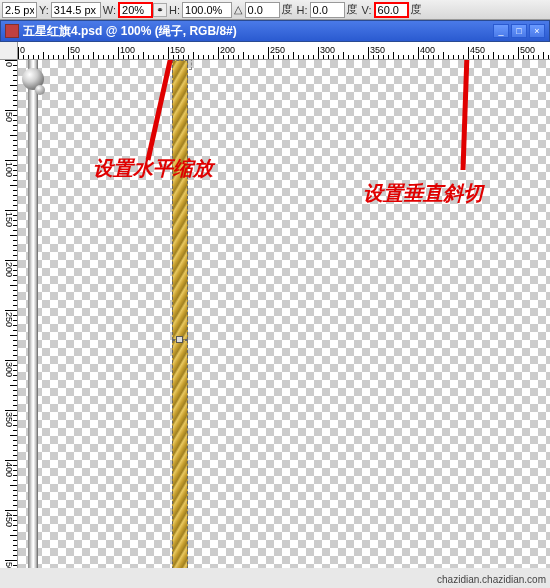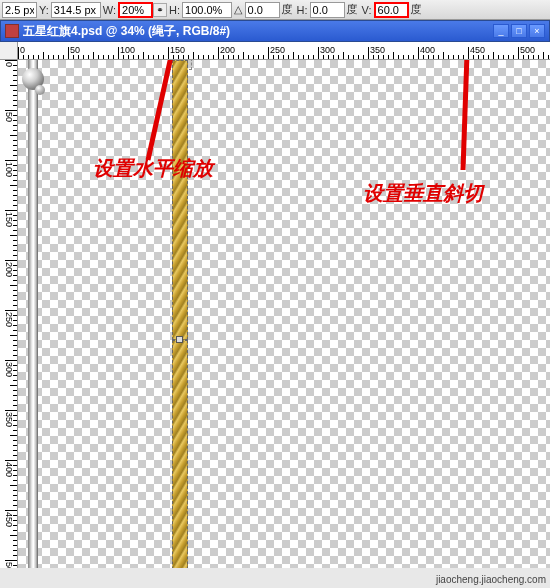--- a/index.html
+++ b/index.html
@@ -86,21 +86,21 @@
   <span class="opt-label">H:</span>
   <input class="opt-input narrow" value="0.0" style="">
   <span class="opt-label">度</span>
   <span class="opt-label">V:</span>
   <input class="opt-input narrow highlight" value="60.0" style="">
   <span class="opt-label">度</span>
 </div>
 
 <div class="doc-titlebar">
   <span class="doc-icon"></span>
-  <span class="doc-title">五星红旗4.psd @ 34% (绳子, RGB/8#)</span>
+  <span class="doc-title">五星红旗4.psd @ 100% (绳子, RGB/8#)</span>
   <div class="win-btns">
     <span class="win-btn">_</span>
     <span class="win-btn">□</span>
     <span class="win-btn">×</span>
   </div>
 </div>
 
 <div class="ruler-corner"></div>
 
 <div class="ruler-h">
@@ -358,14 +358,14 @@
     </defs>
     <line x1="130" y1="100" x2="160" y2="-35" stroke="#e00000" stroke-width="5" marker-end="url(#ah)"></line>
     <line x1="445" y1="110" x2="450" y2="-35" stroke="#e00000" stroke-width="5" marker-end="url(#ah)"></line>
   </svg>
 
   <div class="annotation" style="left:345px; top:120px;">设置垂直斜切</div>
   <div class="annotation" style="left:75px; top:95px;">设置水平缩放</div>
 </div>
 
 <div class="watermark">
-  <div>jiaocheng.jiaocheng.com</div>
+  <div>chazidian.chazidian.com</div>
 </div>
 
 </body></html>

